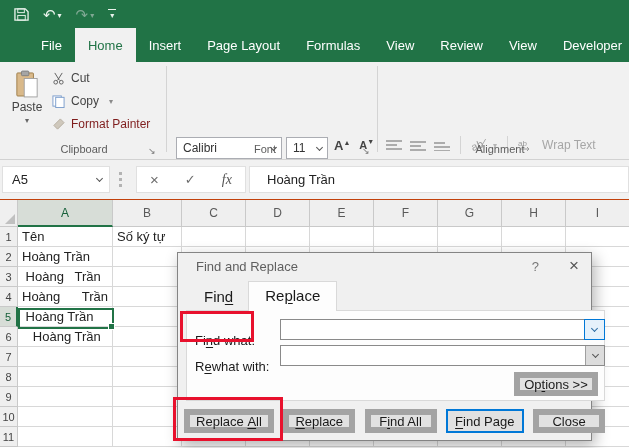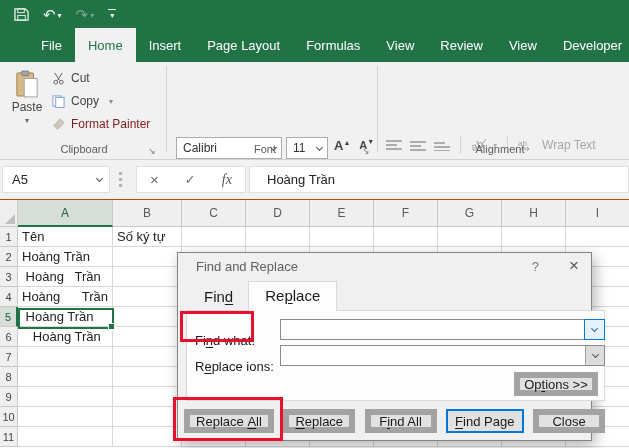--- a/index.html
+++ b/index.html
@@ -458,21 +458,21 @@
     </div>
 
     <div class="dlg-page">
       <div class="dlabel" style="left:8px; top:11px;"><span>Fi</span><span class="mn">n</span><span>d what:</span></div>
       <div class="combo" style="left:93px; top:8px; width:325px;">
         <span class="val"></span>
         <span class="combo-btn focus">
             <i class="chev" style="border-color:#2b6ca3;"></i>
           </span>
       </div>
-      <div class="dlabel" style="left:8px; top:37px;"><span>R</span><span class="mn">e</span><span>place ions:</span></div>
+      <div class="dlabel" style="left:8px; top:37px;"><span>R</span><span class="mn">e</span><span>what with:</span></div>
       <div class="combo" style="left:93px; top:34px; width:325px;">
         <span class="val"></span>
         <span class="combo-btn">
             <i class="chev"></i>
           </span>
       </div>
       <div class="dbtn opt-btn"><span>Op</span><span class="mn">t</span><span>ions &gt;&gt;</span></div>
     </div>
 
     <div class="dlg-buttons">

